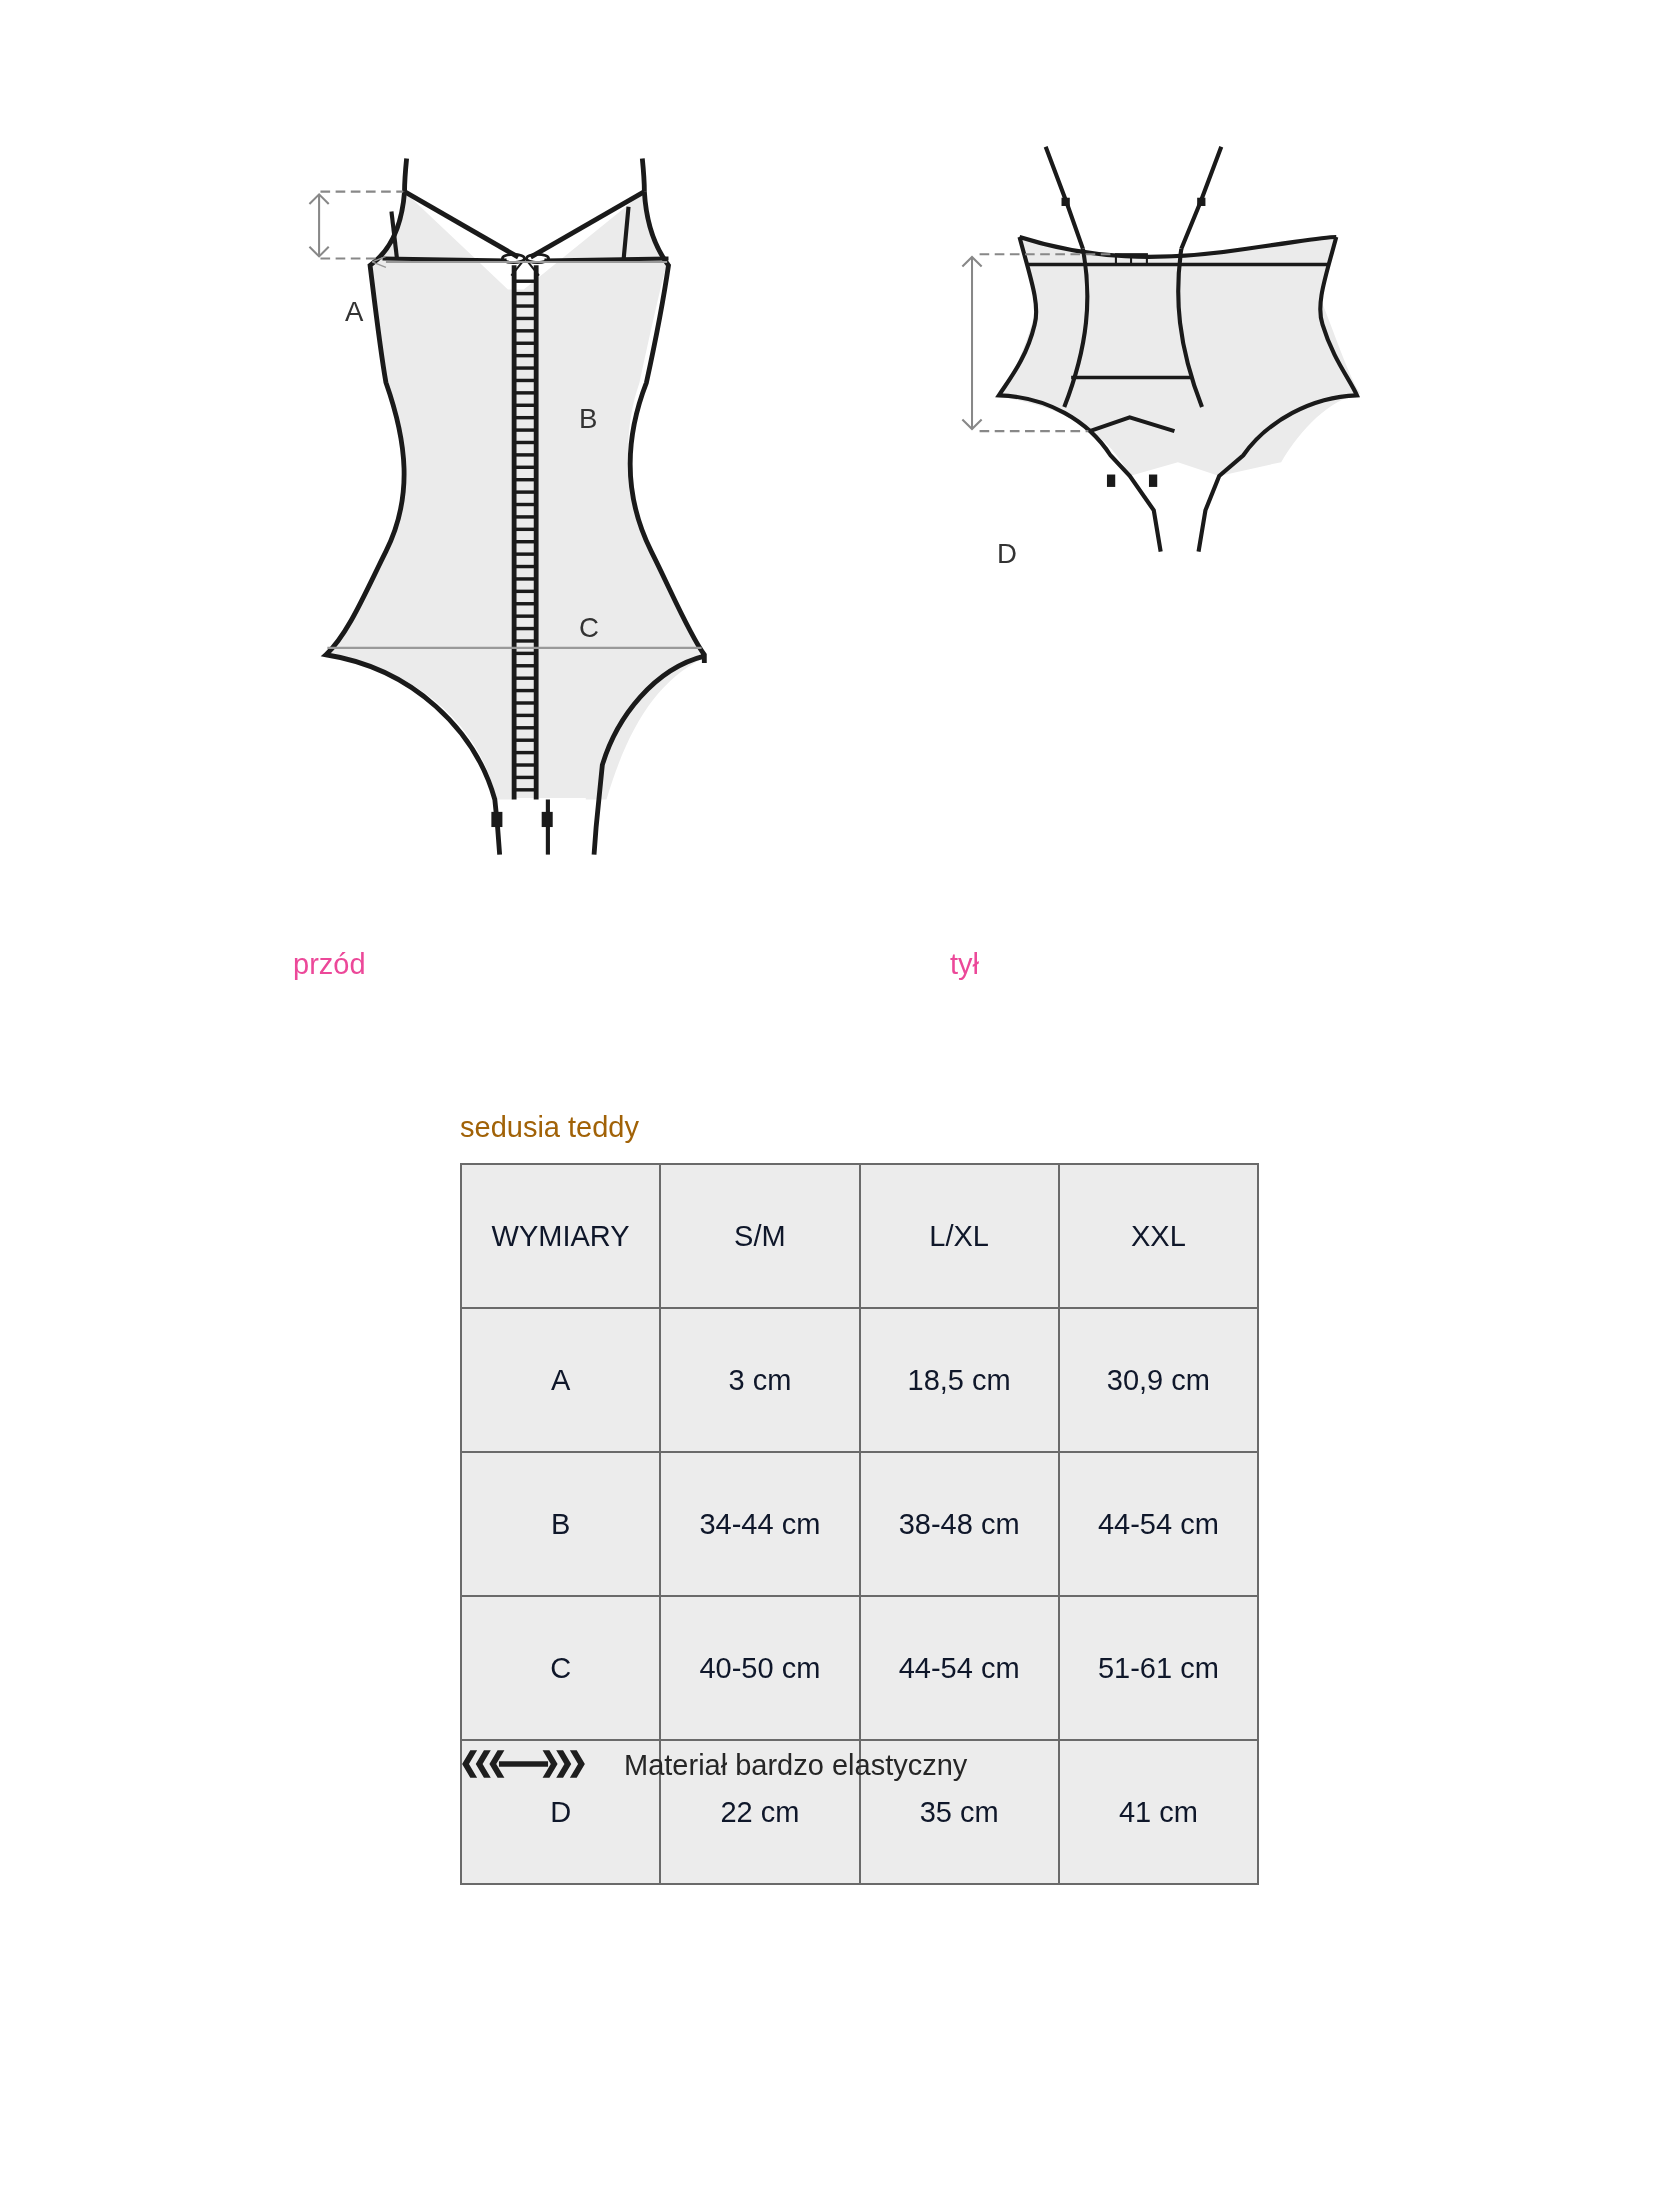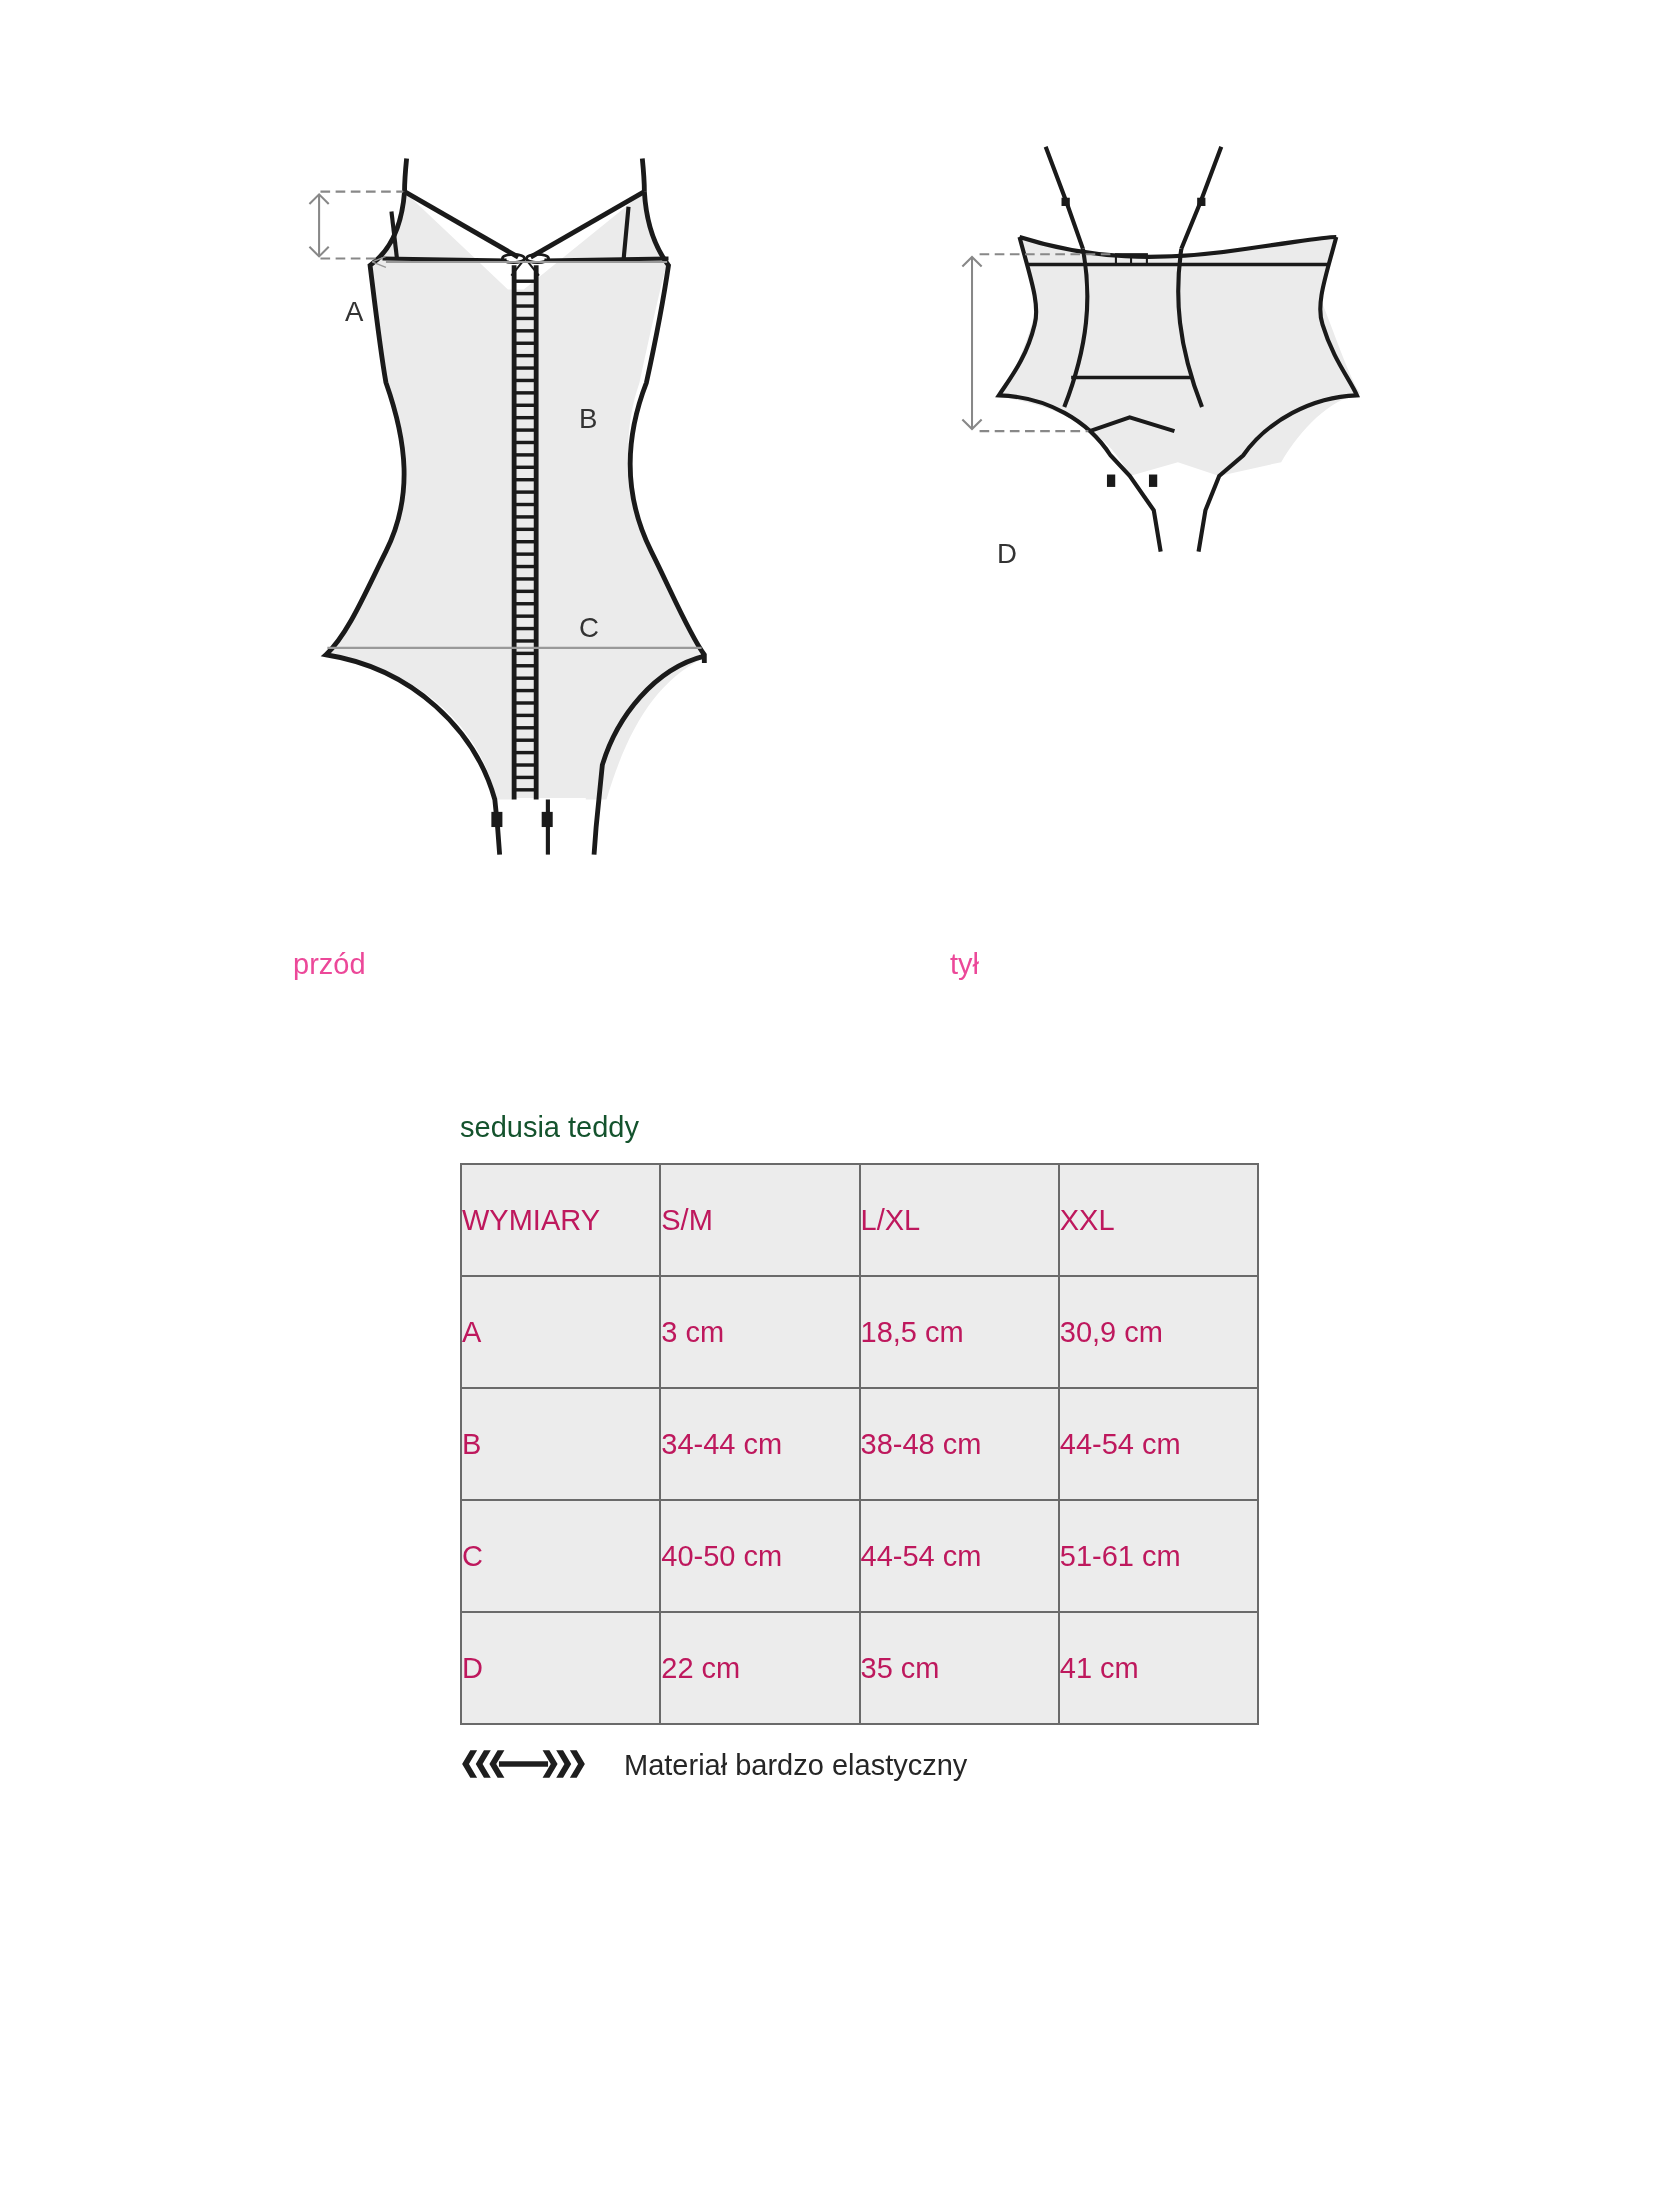--- a/index.html
+++ b/index.html
@@ -1,22 +1,22 @@
 <!DOCTYPE html>
 <html style="font-size:11px"><head>
   <meta charset="utf-8">
   <style>
     html, body { margin: 0; padding: 0; background: #ffffff; }
     body { width: 1654px; height: 2205px; position: relative; overflow: hidden; font-family: "Liberation Sans", sans-serif; color: #222; }
     .abs { position: absolute; }
     svg.figure { position: absolute; }
     .view-label { position: absolute; font-size: 29px; color: #ec4899; }
-    .table-title { position: absolute; left: 460px; top: 1111px; font-size: 29px; color: #14532d; }
+    .table-title { position: absolute; left: 460px; top: 1111px; font-size: 29px; color: #a16207; }
     table.size-table { position: absolute; left: 460px; top: 1163px; width: 799px; border-collapse: collapse; background: #ececec; }
-    table.size-table td { border: 2.1px solid #6a6a6a; height: 110px; vertical-align: middle; font-size: 29px; color: #be185d; padding: 0; width: 25%; }
+    table.size-table td { border: 2.1px solid #6a6a6a; height: 110px; text-align: center; vertical-align: middle; font-size: 29px; color: #0f172a; padding: 16px; width: 25%; }
     table.size-table tr.header td { height: 110px; }
     .legend { position: absolute; left: 460px; top: 1749px; display: flex; align-items: flex-start; }
     .legend-text { font-size: 29px; color: #262626; margin-left: 37px; }
   </style>
 </head>
 <body>
 
 <svg class="figure" style="left:0;top:0" width="827" height="896" viewBox="0 0 1200 1300">
 
   <path d="M587 278 C 580 330, 560 370, 535 385 C 545 440, 555 510, 560 555

